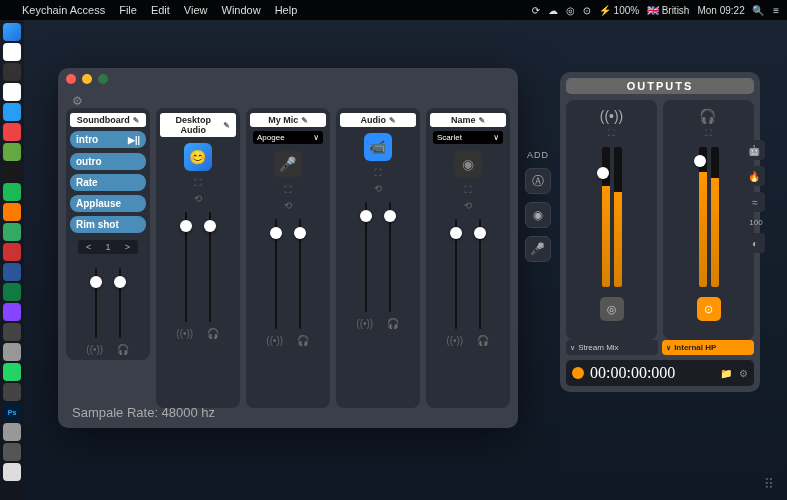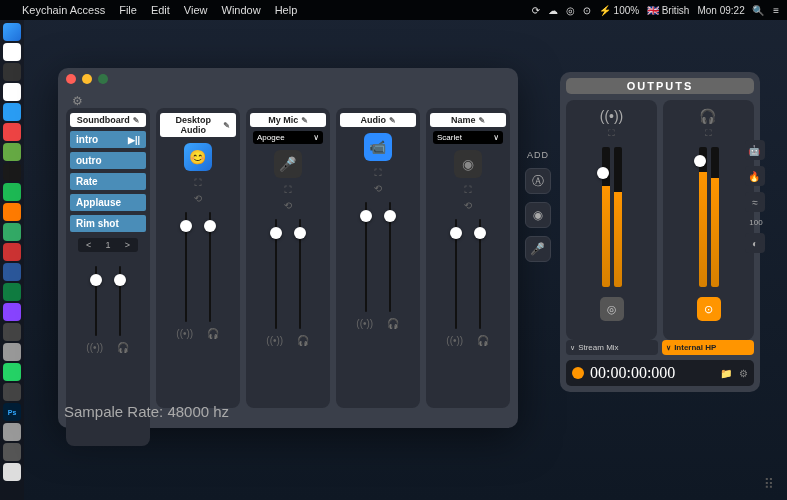--- a/index.html
+++ b/index.html
@@ -19,47 +19,47 @@
 
 .window { position: absolute; left: 58px; top: 68px; width: 460px; height: 360px; background: #3a3f4a; border-radius: 10px; box-shadow: 0 10px 40px rgba(0,0,0,0.5); }
 .titlebar { height: 22px; display: flex; align-items: center; padding: 0 8px; gap: 6px; }
 .tl-btn { width: 10px; height: 10px; border-radius: 50%; }
 .tl-red { background: #ff5f57; }
 .tl-yel { background: #ffbd2e; }
 .tl-grn { background: #28c940; opacity: 0.4; }
 
 .panel-row { display: flex; gap: 6px; padding: 0 8px; }
 .panel { width: 85px; background: #2a2e38; border-radius: 8px; display: flex; flex-direction: column; align-items: center; padding: 5px 4px; position: relative; }
-.panel.soundboard { height: 338px; }
+.panel.soundboard { height: 252px; justify-content: space-between; }
 .panel.channel { height: 300px; }
 
 .gear { position: absolute; top: -16px; left: 6px; color: #888; font-size: 12px; }
 .panel-header { background: #fff; color: #222; font-size: 9px; font-weight: 600; border-radius: 3px; padding: 2px 6px; width: 76px; text-align: center; display: flex; justify-content: center; align-items: center; gap: 3px; }
 .panel-header .pencil { font-size: 8px; color: #666; }
 
-.sb-item { background: #4a8db8; color: #fff; font-size: 10px; font-weight: 600; border-radius: 2px; padding: 3px 6px; width: 76px; margin-top: 4px; text-align: left; display: flex; justify-content: space-between; align-items: center; }
+.sb-item { background: #4a8db8; color: #fff; font-size: 10px; font-weight: 600; border-radius: 8px; padding: 3px 6px; width: 76px; margin-top: 4px; text-align: left; display: flex; justify-content: space-between; align-items: center; }
 .sb-item .play { font-size: 9px; }
 .sb-nav { background: #1a1d24; border-radius: 3px; padding: 2px 8px; width: 60px; margin-top: 6px; display: flex; justify-content: space-between; color: #aaa; font-size: 9px; }
 
 .ch-select { background: #000; color: #fff; font-size: 8px; border-radius: 3px; padding: 2px 4px; width: 70px; margin-top: 4px; display: flex; justify-content: space-between; align-items: center; }
 .ch-icon { width: 28px; height: 28px; border-radius: 6px; margin-top: 6px; display: flex; align-items: center; justify-content: center; font-size: 14px; }
 .ch-icon.finder { background: linear-gradient(135deg,#3ba4ff,#1e6fd9); }
 .ch-icon.mic { background: #333; color: #888; }
 .ch-icon.zoom { background: #2d8cff; color: #fff; }
 .ch-icon.rec { background: #333; color: #888; }
 .expand { color: #666; font-size: 10px; margin-top: 6px; }
 .link-icon { color: #666; font-size: 10px; margin-top: 4px; }
 
 .faders { display: flex; gap: 10px; margin-top: 8px; align-items: flex-end; }
 .fader { width: 14px; height: 110px; position: relative; display: flex; justify-content: center; }
 .fader-track { width: 2px; height: 100%; background: #111; border-radius: 1px; }
 .fader-knob { position: absolute; width: 12px; height: 12px; background: #fff; border-radius: 50%; left: 1px; box-shadow: 0 1px 3px rgba(0,0,0,0.5); }
 .channel-icons { display: flex; gap: 14px; margin-top: 6px; color: #666; font-size: 10px; }
 
-.footer-text { position: absolute; bottom: 8px; left: 6px; color: #aaa; font-size: 15px; text-align: right; }
+.footer-text { position: absolute; bottom: 8px; left: 14px; color: #aaa; font-size: 13px; text-align: right; }
 
 
 .add-panel { position: absolute; left: 520px; top: 150px; width: 36px; display: flex; flex-direction: column; align-items: center; gap: 8px; }
 .add-label { color: #aaa; font-size: 9px; font-weight: 400; letter-spacing: 1px; }
 .add-btn { width: 26px; height: 26px; border-radius: 6px; background: #2a2e38; display: flex; align-items: center; justify-content: center; color: #aaa; font-size: 12px; border: 1px solid #3a3f4a; }
 
 
 .outputs { position: absolute; left: 560px; top: 72px; width: 200px; background: #3a3f4a; border-radius: 10px; padding: 6px; }
 .outputs-title { background: #666; color: #fff; font-size: 11px; font-weight: 700; letter-spacing: 2px; text-align: center; border-radius: 5px; padding: 2px; margin-bottom: 6px; }
 .out-row { display: flex; gap: 6px; }

